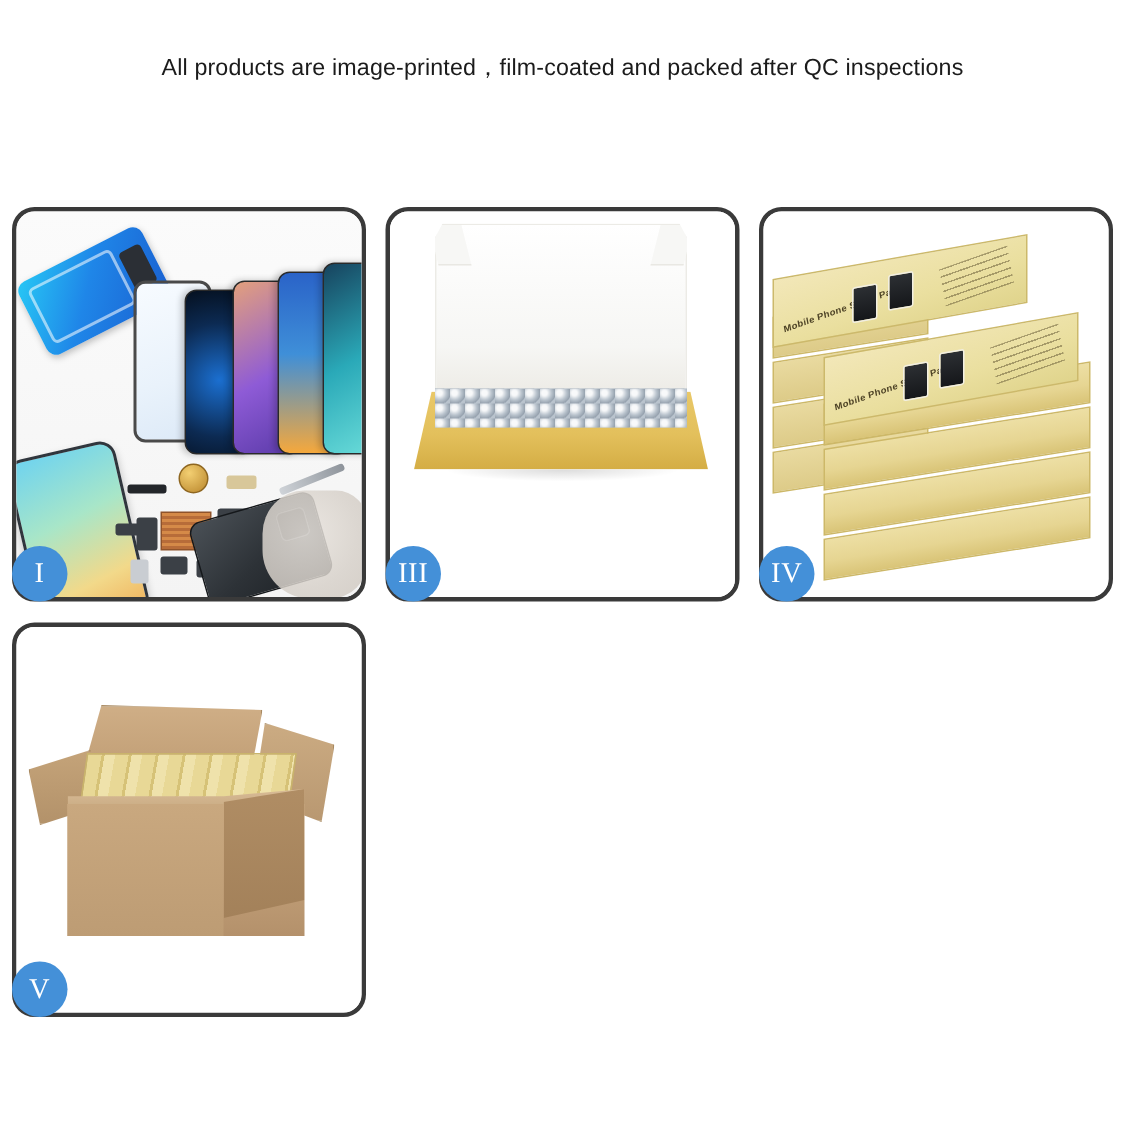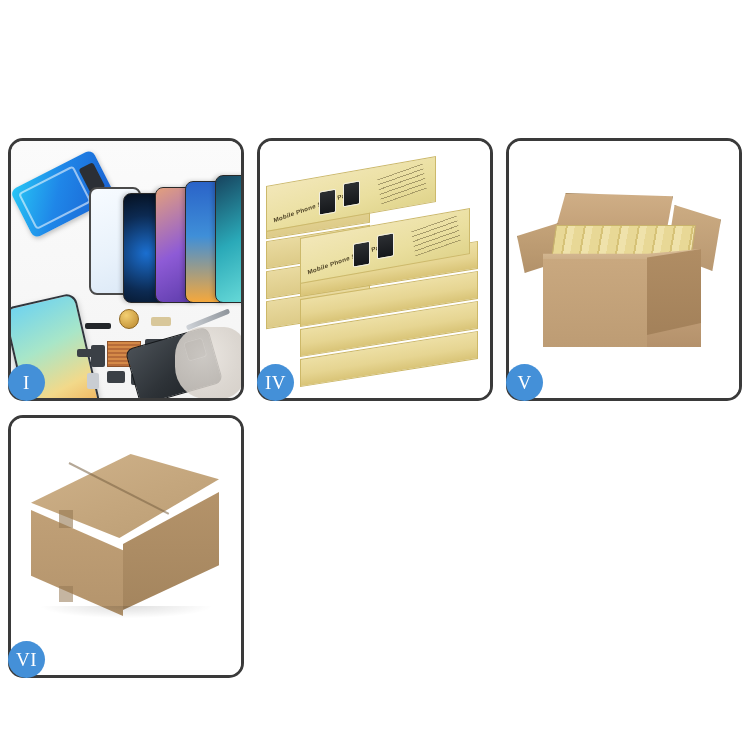--- a/index.html
+++ b/index.html
@@ -324,20 +324,21 @@
   }
   .c6-shadow {
     position:absolute; left:30px; top:188px; width:170px; height:12px;
     background:radial-gradient(ellipse at 50% 0,rgba(0,0,0,.13),rgba(0,0,0,0) 72%);
   }
 </style>
 </head>
 <body>
 
 <div class="header">
+  <div class="subtitle">All products are image-printed，film-coated and packed after QC inspections</div>
 </div>
 
 <div class="grid">
 
   <div class="panel">
     <div class="panel-inner p1">
       <div class="glass-assy"></div>
       <div class="protector"></div>
       <div class="fan">
         <div class="ph ph1"></div>
@@ -358,20 +359,29 @@
       <div class="prt" style="left:120px;top:232px;width:14px;height:12px;"></div>
       <div class="prt tan" style="left:138px;top:230px;width:10px;height:14px;"></div>
       <div class="phone-back"></div>
       <div class="hand"></div>
       <div class="tweezer"></div>
     </div>
     <div class="badge">I</div>
   </div>
 
 
+  <div class="panel">
+    <div class="panel-inner p3">
+      <div class="lid3"></div>
+      <div class="tray3"></div>
+      <div class="tray3-inner"></div>
+      <div class="tray3-shadow"></div>
+    </div>
+    <div class="badge">III</div>
+  </div>
 
   <div class="panel">
     <div class="panel-inner p4">
       <div class="stack">
 
         <div class="sbox back" style="left:0px;  top:44px;  width:104px;"></div>
         <div class="sbox back" style="left:0px;  top:74px;  width:104px;"></div>
         <div class="sbox back" style="left:0px;  top:104px; width:104px;"></div>
         <div class="sbox back" style="left:0px;  top:134px; width:104px;"></div>
 
@@ -405,26 +415,14 @@
       <div class="flap fl-right"></div>
       <div class="c5-contents"></div>
       <div class="c5-rim"></div>
       <div class="c5-body"></div>
       <div class="c5-side"></div>
       <div class="c5-front"></div>
     </div>
     <div class="badge">V</div>
   </div>
 
-  <div class="panel">
-    <div class="panel-inner p6">
-      <div class="c6-top"></div>
-      <div class="c6-left"></div>
-      <div class="c6-right"></div>
-      <div class="c6-seam"></div>
-      <div class="c6-tape1"></div>
-      <div class="c6-tape2"></div>
-      <div class="c6-shadow"></div>
-    </div>
-    <div class="badge">VI</div>
-  </div>
 
 </div>
 
 </body></html>

